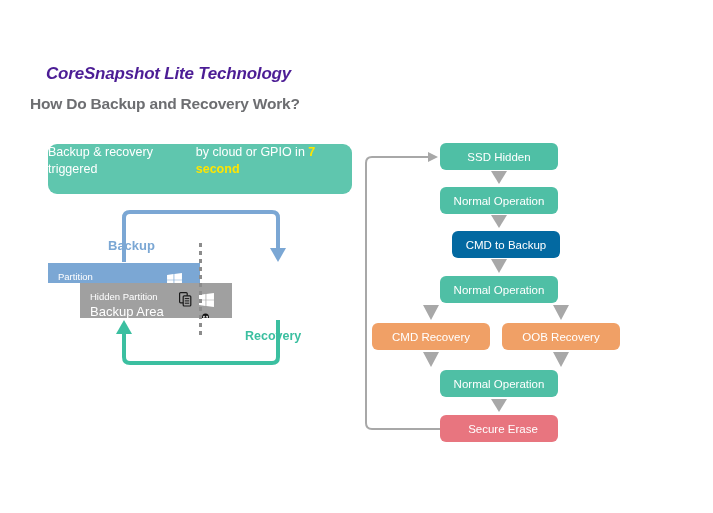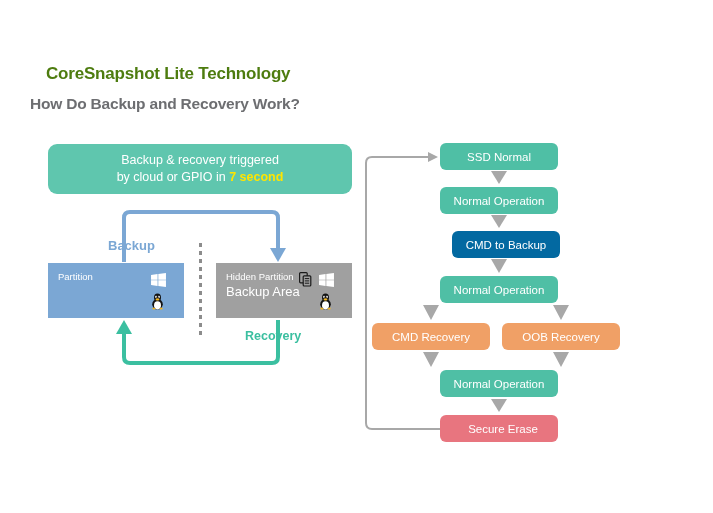--- a/index.html
+++ b/index.html
@@ -11,50 +11,52 @@
     width: 713px; height: 513px;
     background: #ffffff;
     overflow: hidden;
     font-family: "Liberation Sans", sans-serif;
   }
 
   
   #title {
     position: absolute; left: 46px; top: 64px;
     font-size: 17px; font-weight: bold;
-    color: #4d7c0f;
+    color: #4c1d95;
     letter-spacing: -0.2px;
     white-space: nowrap;
+    font-style: italic;
   }
   #subtitle {
     position: absolute; left: 30px; top: 95px;
     font-size: 15.5px; font-weight: bold;
     color: #6D6E71;
     letter-spacing: -0.2px;
     white-space: nowrap;
   }
 
   
   #banner {
     position: absolute; left: 48px; top: 144px;
     width: 304px; height: 50px;
     background: #5FC6AE;
     border-radius: 9px;
-    display: flex; flex-direction: column;
-    align-items: center; justify-content: center;
+    display: flex; flex-direction: row;
+    justify-content: center;
     color: #ffffff; font-size: 12.5px; line-height: 17px;
   }
   #banner .hl { color: #FFE500; font-weight: bold; }
 
   
   #partition-bar {
     position: absolute; left: 48px; top: 263px;
     width: 304px; height: 55px;
     border-radius: 0; overflow: hidden;
     display: flex;
+    flex-direction: column;
   }
   .part {
     position: relative;
     height: 100%;
     box-sizing: border-box;
     padding: 7px 10px 0 10px;
   }
   .part.user   { width: 152px; background: #7BA7D4; }
   .part.hidden { width: 152px; background: #A0A0A0; margin-left: 32px; }
   .part .cap {
@@ -222,21 +224,21 @@
       <polygon points="553,305 569,305 561,320" fill="#A8A8A8"></polygon>
 
       <polygon points="423,352 439,352 431,367" fill="#A8A8A8"></polygon>
       <polygon points="553,352 569,352 561,367" fill="#A8A8A8"></polygon>
 
       <polygon points="491,399 507,399 499,412" fill="#A8A8A8"></polygon>
     </g>
   </svg>
 
   <div class="fbox" style="left:440px; top:143px; width:118px; background:#4FBFA5;">
-    <span>SSD Normal</span>
+    <span>SSD Hidden</span>
   </div>
 
   <div class="fbox" style="left:440px; top:187px; width:118px; background:#4FBFA5;">
     <span>Normal Operation</span>
   </div>
 
   <div class="fbox" style="left:452px; top:231px; width:108px; background:#0369a1;">
     <span>CMD to Backup</span>
   </div>
 

